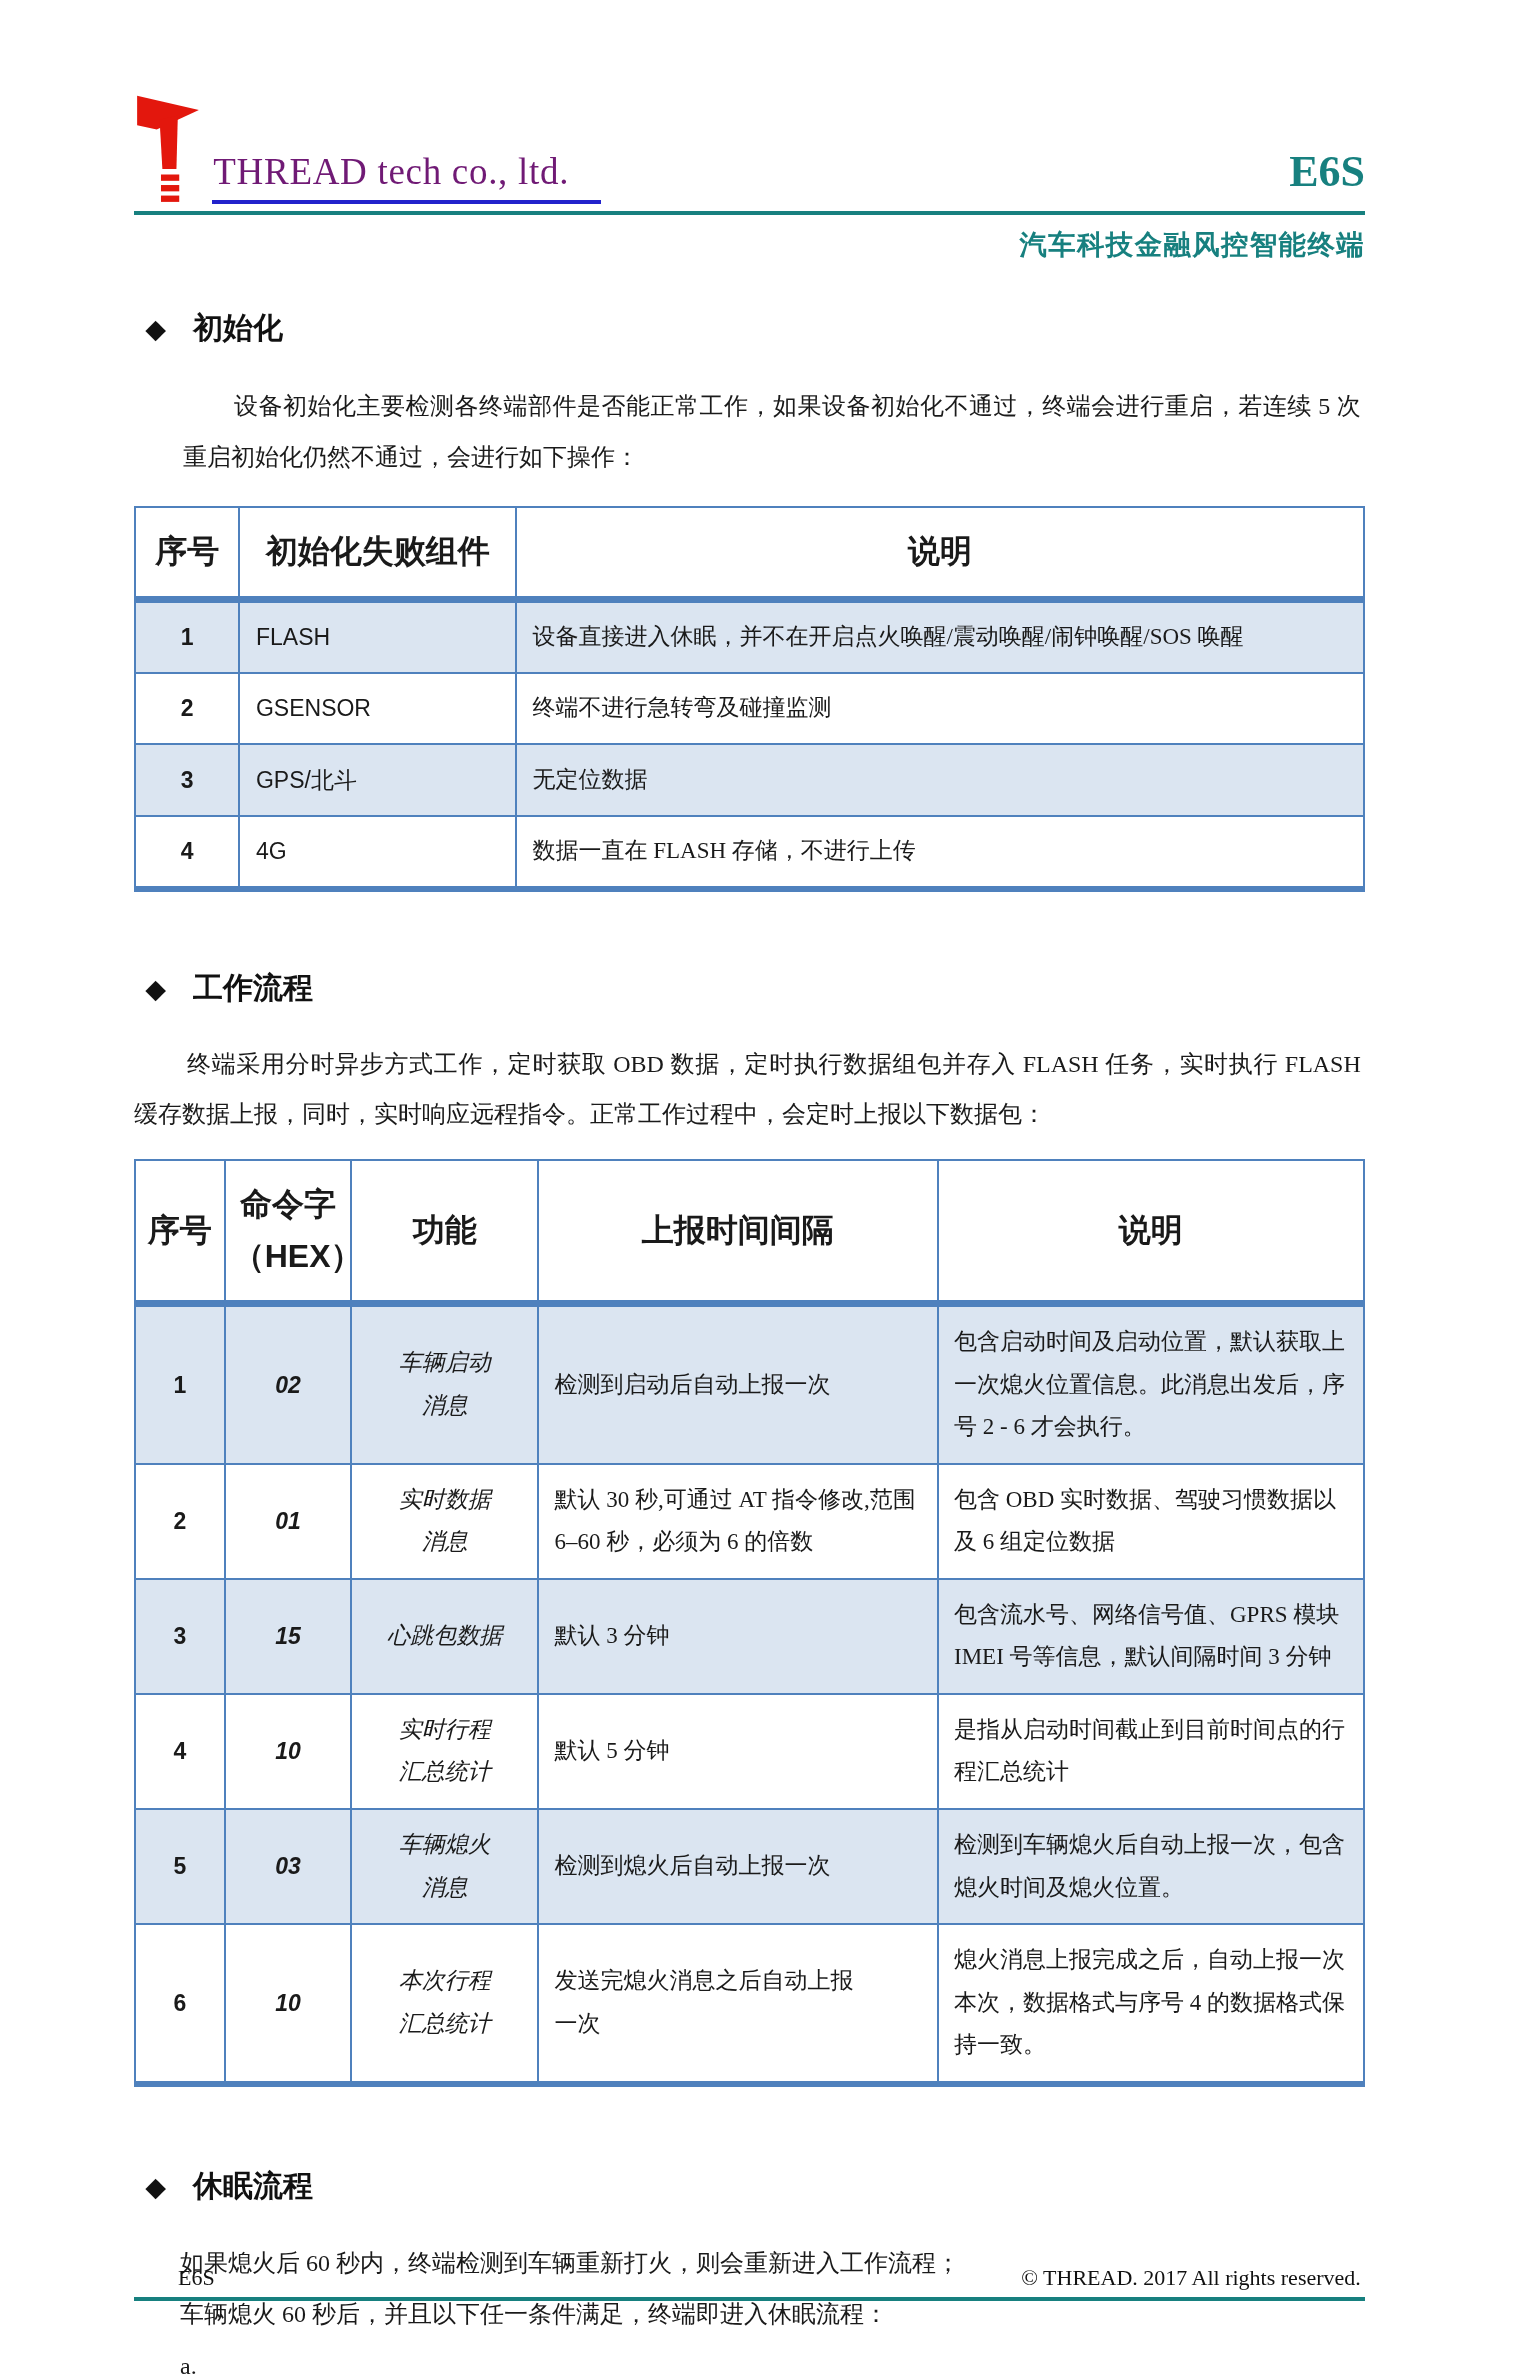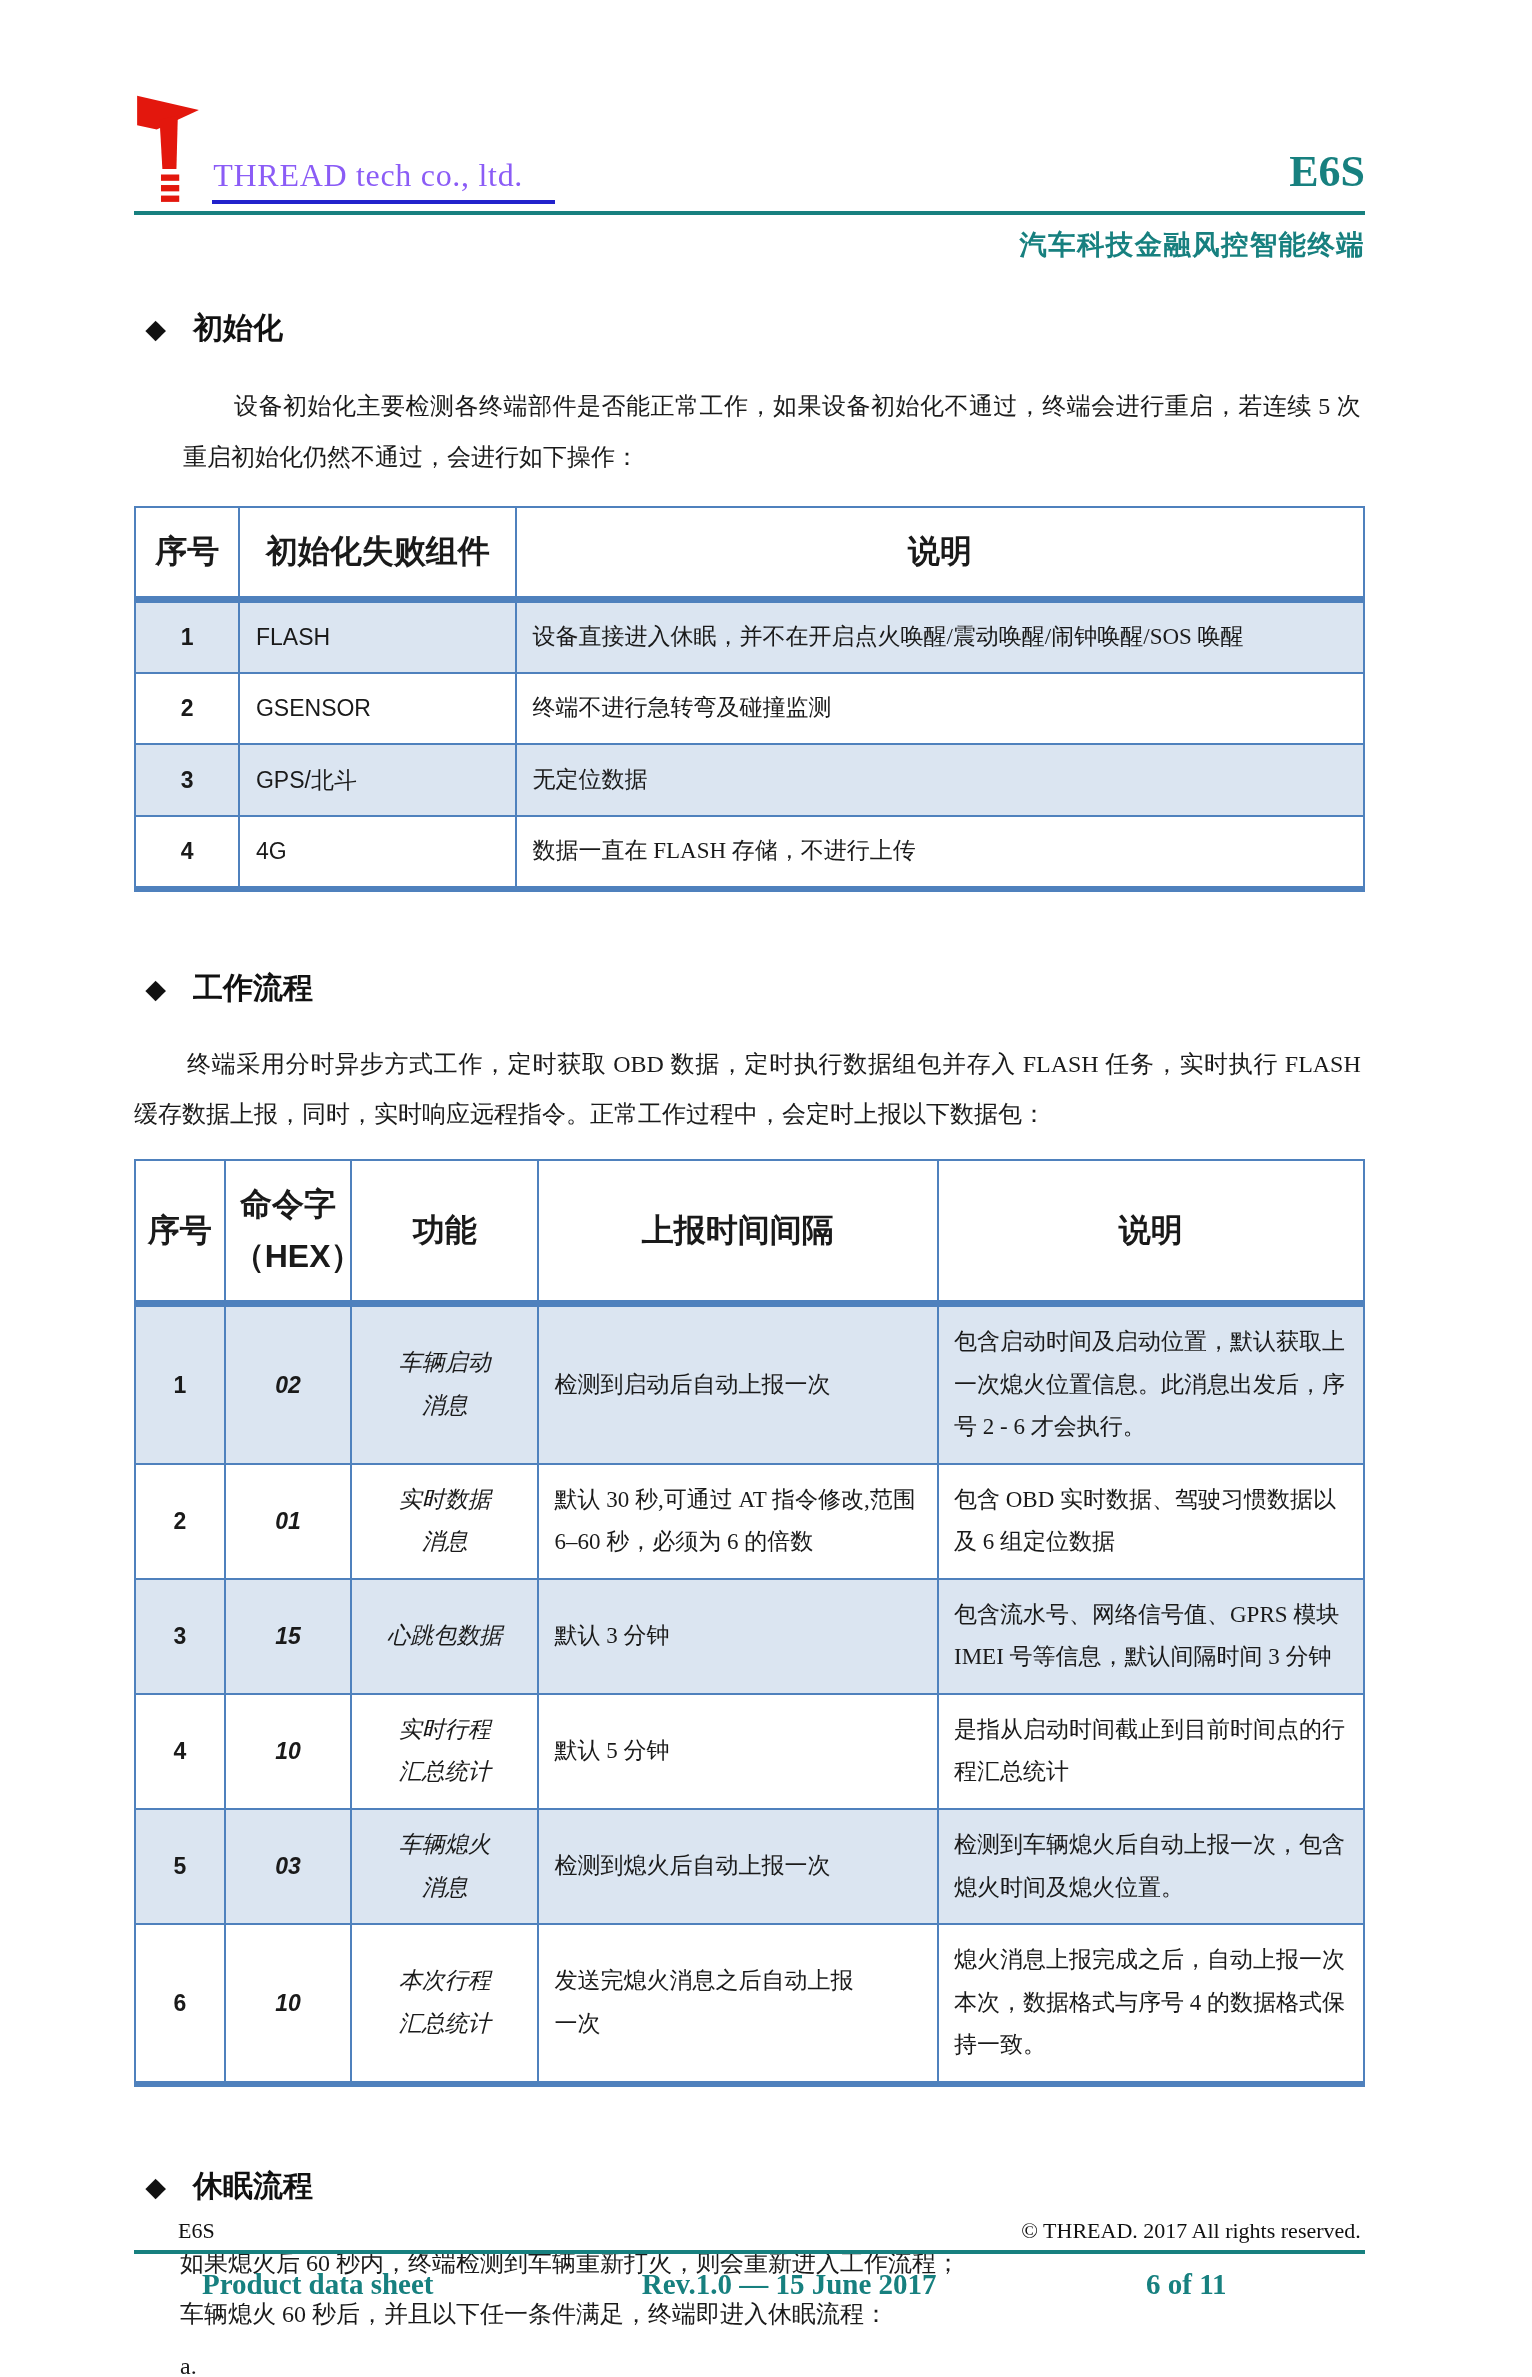--- a/index.html
+++ b/index.html
@@ -11,21 +11,21 @@
     color:#1a1a1a;
   }
   .content { padding:0 167px 0 134px; }
 
   
   .header { padding-top:86px; }
   .header-top { display:flex; justify-content:space-between; align-items:flex-end; }
   .brand { display:flex; align-items:flex-end; gap:9.9px; }
   .logo-svg { width:68px; height:118px; display:block; }
   .company-name {
-    display:inline-block; color:#8b5cf6; font-size:32px; letter-spacing:0.7px;
+    display:inline-block; color:#701a75; font-size:37px; letter-spacing:0.7px;
     border-bottom:4.9px solid #2222cc; padding:0 32px 7px 1.4px; line-height:1.1;
   }
   .product-code { color:#17807f; font-size:44px; font-weight:bold; line-height:1; padding-bottom:9.9px; }
   .header-rule { height:3.5px; background:#17807f; margin-top:7px; }
   .header-subtitle {
     text-align:right; color:#17807f; font-weight:bold; font-size:27.4px;
     font-family:"Liberation Sans","DejaVu Sans",sans-serif; margin-top:12.7px; letter-spacing:1.4px;
   }
 
   
@@ -239,20 +239,15 @@
 
     </div>
   </div>
 
   <div class="footer">
     <div class="footer-top">
       <span>E6S</span>
       <span>© THREAD. 2017 All rights reserved.</span>
     </div>
     <div class="footer-rule"></div>
-    <div class="footer-bottom">
-      <span class="fb-left">Product data sheet</span>
-      <span class="fb-center">Rev.1.0 — 15 June 2017</span>
-      <span class="fb-right">6 of 11</span>
-    </div>
   </div>
 </div>
 
 
 </body></html>

